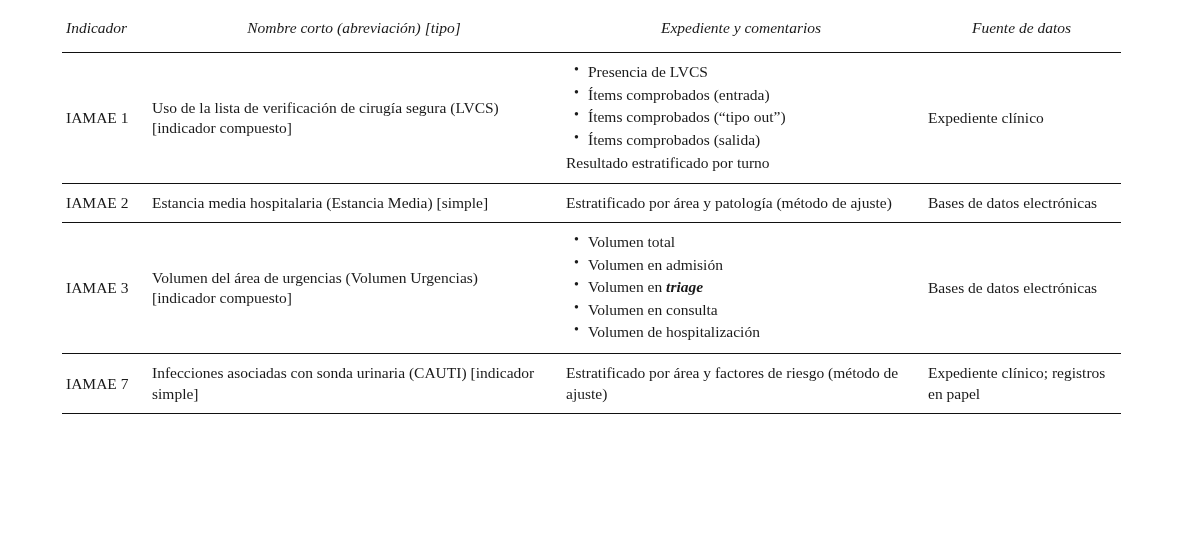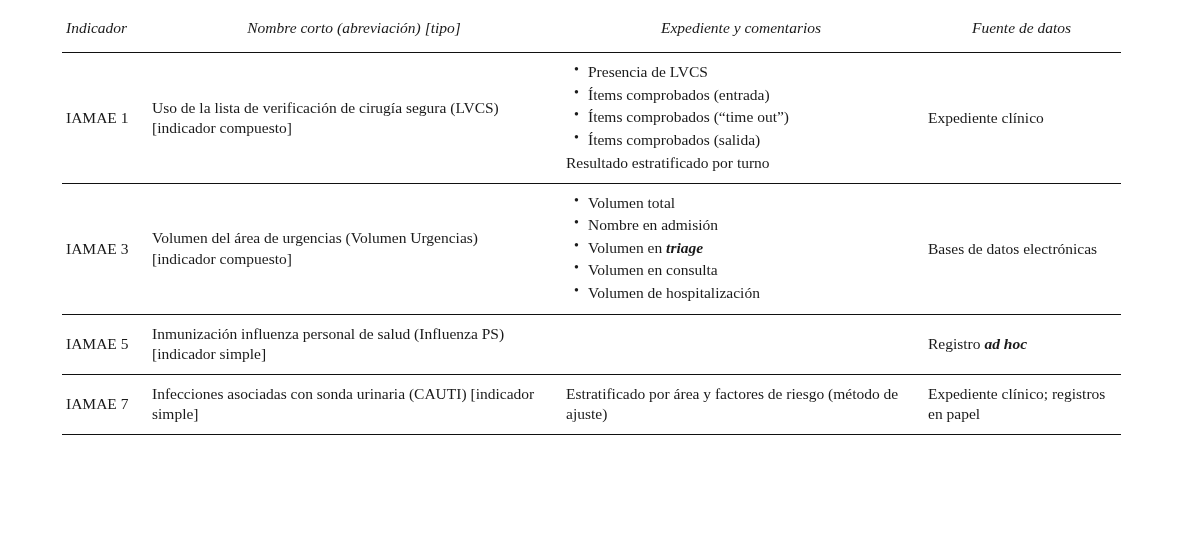--- a/index.html
+++ b/index.html
@@ -97,51 +97,51 @@
     </thead>
     <tbody>
 
       <tr>
         <td class="col-ind">IAMAE 1</td>
         <td class="col-name">Uso de la lista de verificación de cirugía segura (LVCS) [indicador compuesto]</td>
         <td class="col-comp">
           <ul class="bullets">
             <li>Presencia de LVCS</li>
             <li>Ítems comprobados (entrada)</li>
-            <li>Ítems comprobados (“time out”)</li>
+            <li>Ítems comprobados (“tipo out”)</li>
             <li>Ítems comprobados (salida)</li>
           </ul>
           <div class="after-list">Resultado estratificado por turno</div>
         </td>
         <td class="col-src">Expediente clínico</td>
       </tr>
 
+      <tr>
+        <td class="col-ind">IAMAE 2</td>
+        <td class="col-name">Estancia media hospitalaria (Estancia Media) [simple]</td>
+        <td class="col-comp">Estratificado por área y patología (método de ajuste)</td>
+        <td class="col-src">Bases de datos electrónicas</td>
+      </tr>
 
       <tr>
         <td class="col-ind">IAMAE 3</td>
         <td class="col-name">Volumen del área de urgencias (Volumen Urgencias) [indicador compuesto]</td>
         <td class="col-comp">
           <ul class="bullets">
             <li>Volumen total</li>
-            <li>Nombre en admisión</li>
+            <li>Volumen en admisión</li>
             <li>Volumen en <em>triage</em></li>
             <li>Volumen en consulta</li>
             <li>Volumen de hospitalización</li>
           </ul>
         </td>
         <td class="col-src">Bases de datos electrónicas</td>
       </tr>
 
 
-      <tr>
-        <td class="col-ind">IAMAE 5</td>
-        <td class="col-name">Inmunización influenza personal de salud (Influenza PS) [indicador simple]</td>
-        <td class="col-comp"></td>
-        <td class="col-src">Registro <em>ad hoc</em></td>
-      </tr>
 
 
       <tr>
         <td class="col-ind">IAMAE 7</td>
         <td class="col-name">Infecciones asociadas con sonda urinaria (CAUTI) [indicador simple]</td>
         <td class="col-comp">Estratificado por área y factores de riesgo (método de ajuste)</td>
         <td class="col-src">Expediente clínico; registros en papel</td>
       </tr>
 
     </tbody>

